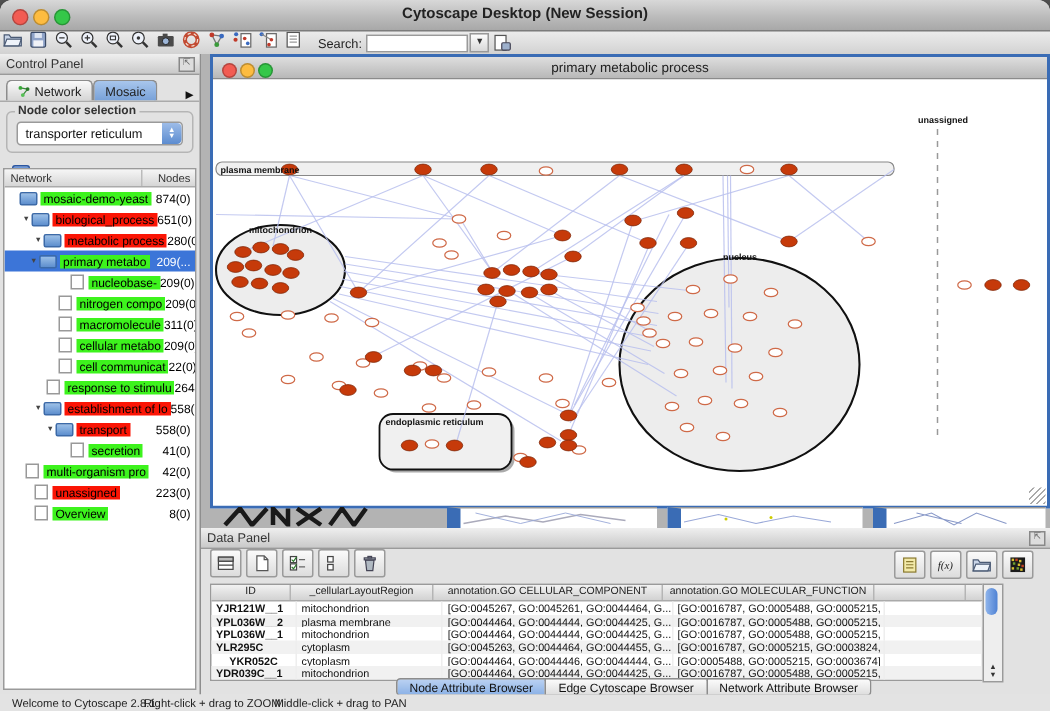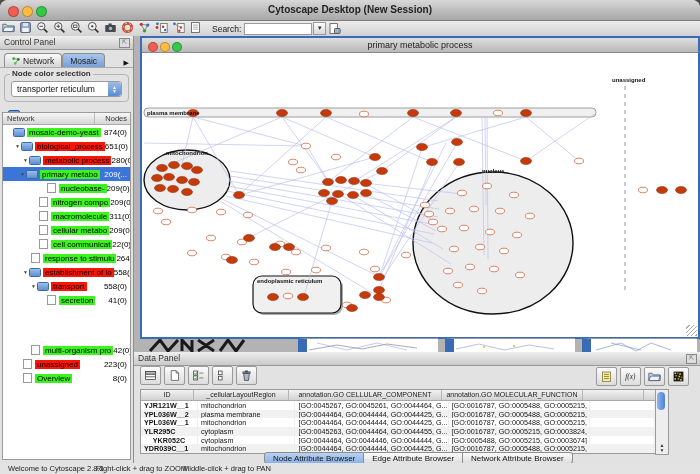--- a/index.html
+++ b/index.html
@@ -325,21 +325,21 @@
             <span class="fold"></span>
             <span class="tlabel" style="background: rgb(251, 21, 5);">transport</span>
             <span class="tcount">558(0)</span>
           </div>
           <div class="trow" style="padding-left: 35px;">
             <span class="tri none">▼</span>
             <span class="filei"></span>
             <span class="tlabel" style="background: rgb(61, 243, 29);">secretion</span>
             <span class="tcount">41(0)</span>
           </div>
-          <div class="trow" style="padding-left: 19px; margin-top: 36px;">
+          <div class="trow" style="padding-left: 5px;">
             <span class="tri none">▼</span>
             <span class="filei"></span>
             <span class="tlabel" style="background: rgb(61, 243, 29);">multi-organism pro</span>
             <span class="tcount">42(0)</span>
           </div>
           <div class="trow" style="padding-left: 11px;">
             <span class="tri none">▼</span>
             <span class="filei"></span>
             <span class="tlabel" style="background: rgb(251, 21, 5);">unassigned</span>
             <span class="tcount">223(0)</span>
@@ -671,21 +671,21 @@
             <div style="width: 60px;"></div>
           </div>
         </div>
       <div id="dp-vscroll">
         <div id="dp-vthumb"></div>
         <div id="dp-varrows">▲<br>▼</div>
       </div>
     </div>
     <div id="attr-tabs">
         <div class="atab sel">Node Attribute Browser</div>
-        <div class="atab">Edge Attribute Browser</div>
+        <div class="atab">Edge Cytoscape Browser</div>
         <div class="atab">Network Attribute Browser</div>
       </div>
   </div>
 
   <div id="statusbar">
     <span id="status-left">Welcome to Cytoscape 2.8.1</span>
     <span id="status-c1">Right-click + drag to ZOOM</span>
     <span id="status-c2">Middle-click + drag to PAN</span>
   </div>
 

